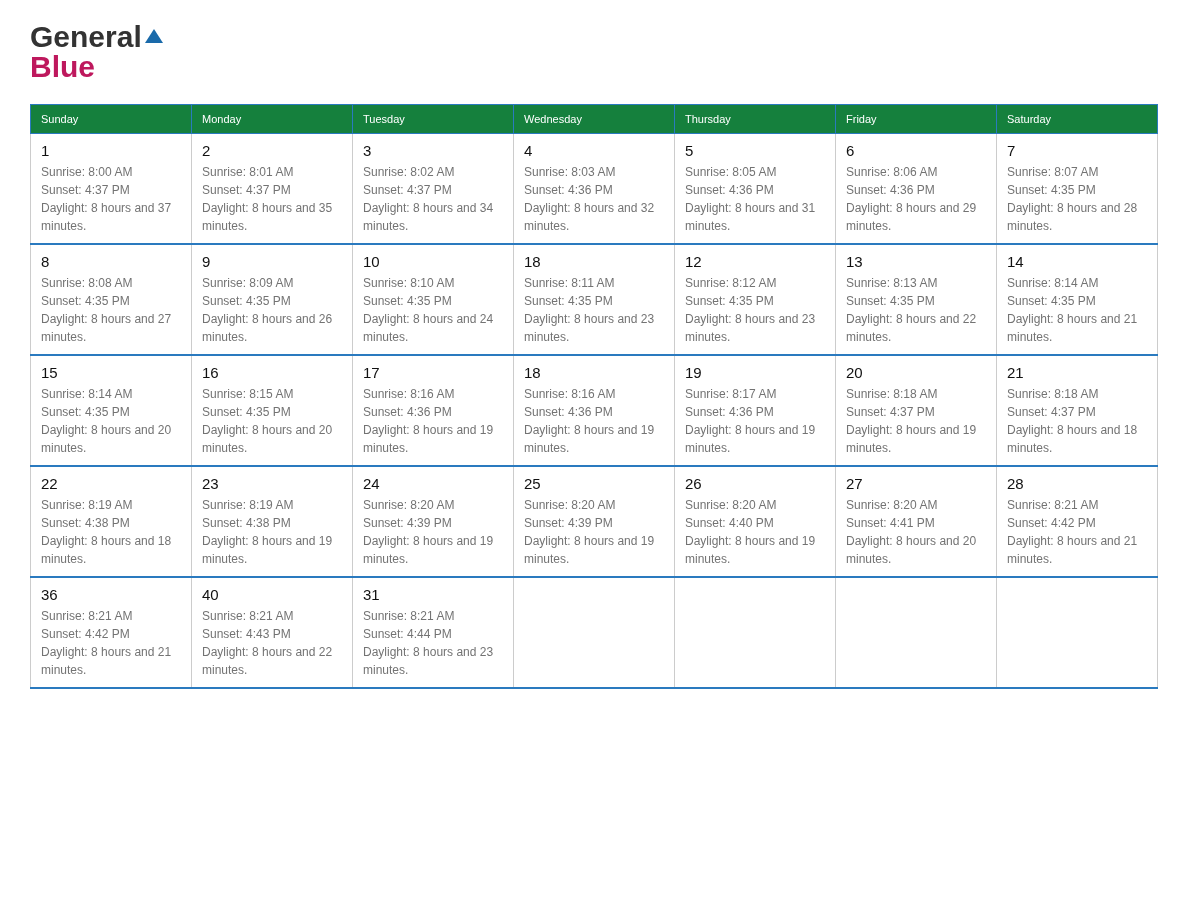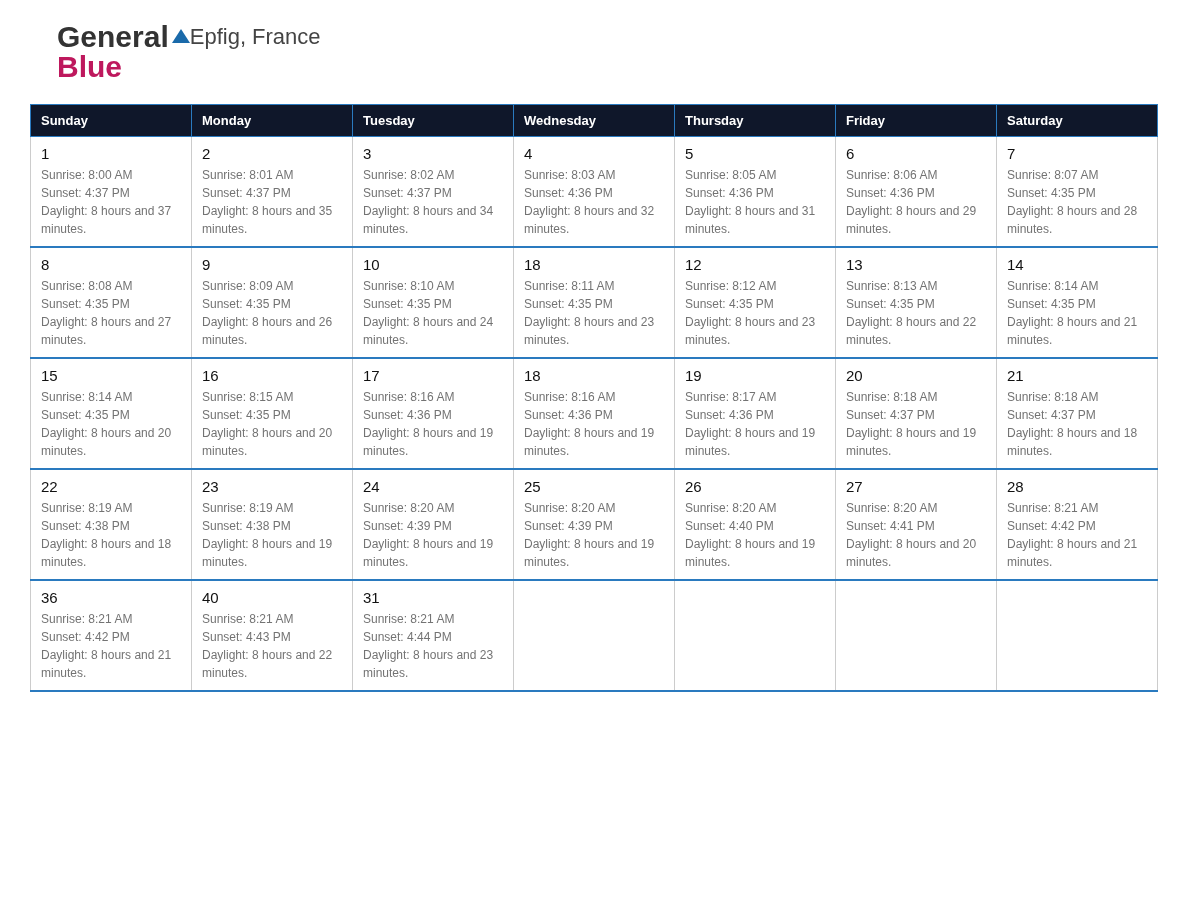--- a/index.html
+++ b/index.html
@@ -5,23 +5,23 @@
     * { box-sizing: border-box; margin: 0; padding: 0; }
     body {
       font-family: Arial, sans-serif;
       background: #fff;
       padding: 20px 30px;
       width: 1188px;
       min-height: 918px;
     }
     .header-area {
       display: flex;
+      justify-content: space-between;
       align-items: flex-start;
       margin-bottom: 20px;
-      margin-left: 27px;
     }
     .logo {
       display: flex;
       flex-direction: column;
       align-items: flex-start;
     }
     .title-area {
       text-align: right;
     }
     .calendar-title {
@@ -34,24 +34,24 @@
       font-size: 22px;
       color: #444;
       margin-top: 4px;
     }
     table {
       width: 100%;
       border-collapse: collapse;
       table-layout: fixed;
     }
     thead th {
-      background: #0f172a;
+      background: #15803d;
       color: #fff;
-      font-size: 13px;
-      font-weight: bold;
+      font-size: 11px;
+      font-weight: normal;
       padding: 8px 10px;
       text-align: left;
       border: 1px solid #2a7abf;
     }
     tbody td {
       vertical-align: top;
       padding: 8px 10px;
       font-size: 12.5px;
       color: #333;
       border: 1px solid #ccc;
@@ -81,21 +81,20 @@
 
 <div class="header-area">
   <div class="logo">
     <div style="display:flex; align-items:center; font-size:30px; font-weight:bold; color:#333;">
       <span style="color:#333;">General</span>
       <span style="display:inline-block; width:0; height:0; border-left:9px solid transparent; border-right:9px solid transparent; border-bottom:14px solid #1a6aaa; margin-left:3px; margin-bottom:2px;"></span>
     </div>
     <div style="color:#be185d; font-size:30px; font-weight:bold; margin-top:-4px;">Blue</div>
   </div>
   <div class="title-area">
-    <div class="calendar-subtitle">Epfig, France</div>
   </div>
 </div>
 
 <table>
   <thead>
     <tr>
       <th>Sunday</th>
       <th>Monday</th>
       <th>Tuesday</th>
       <th>Wednesday</th>

